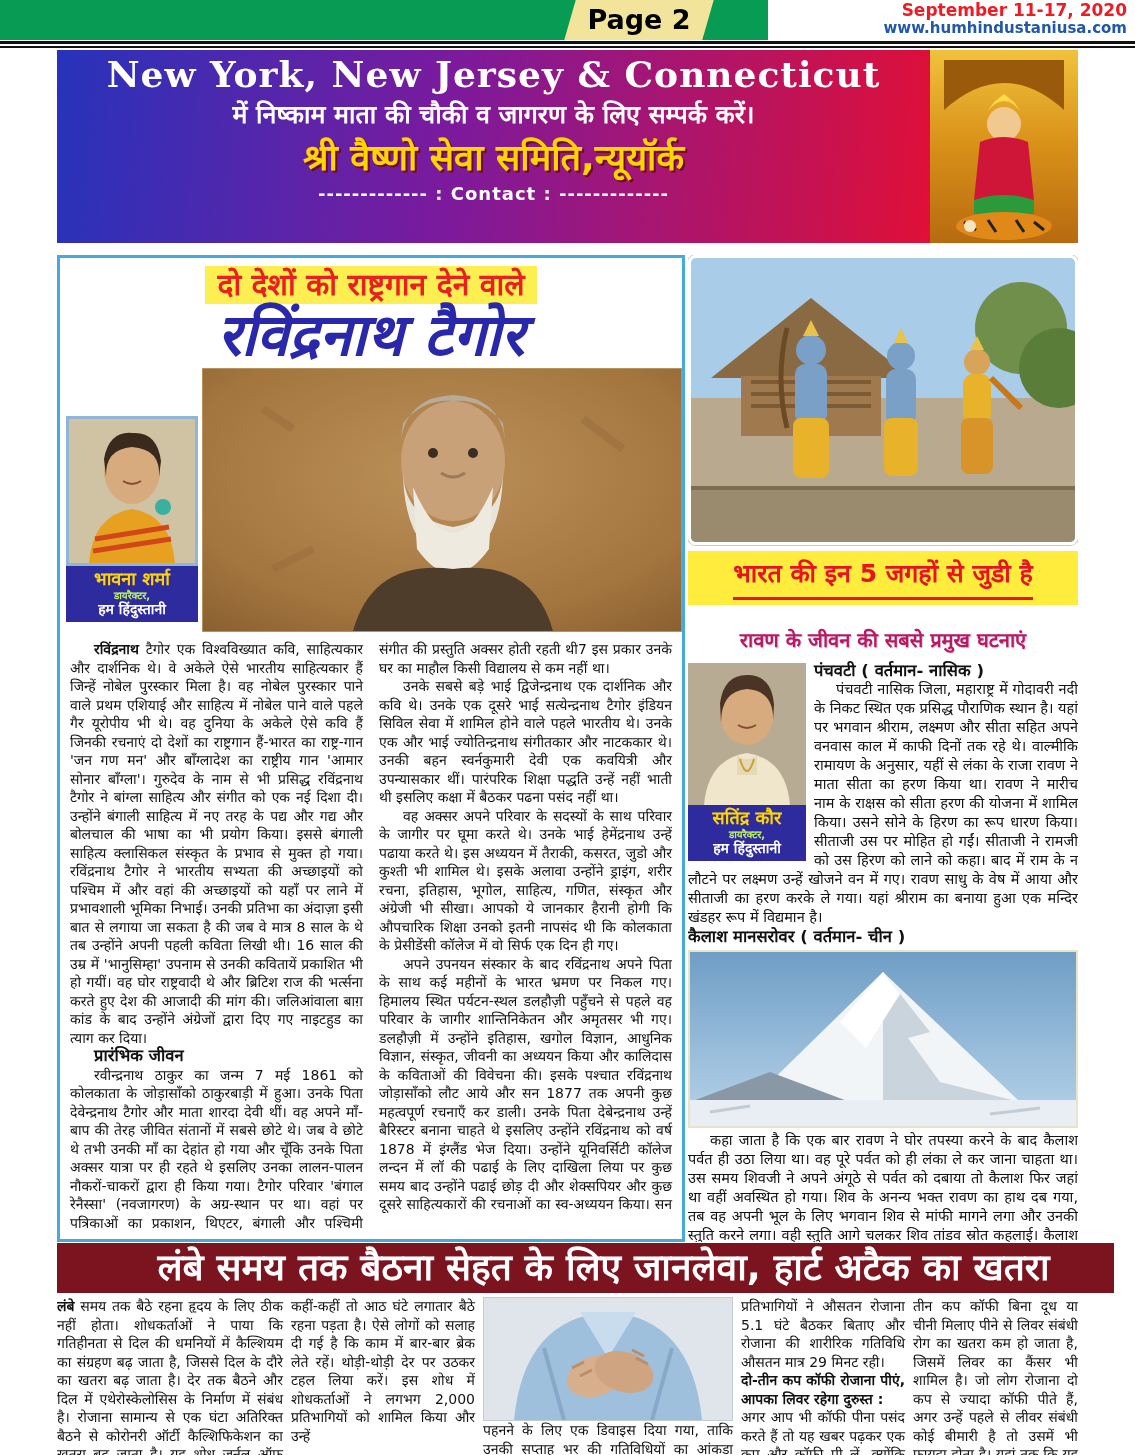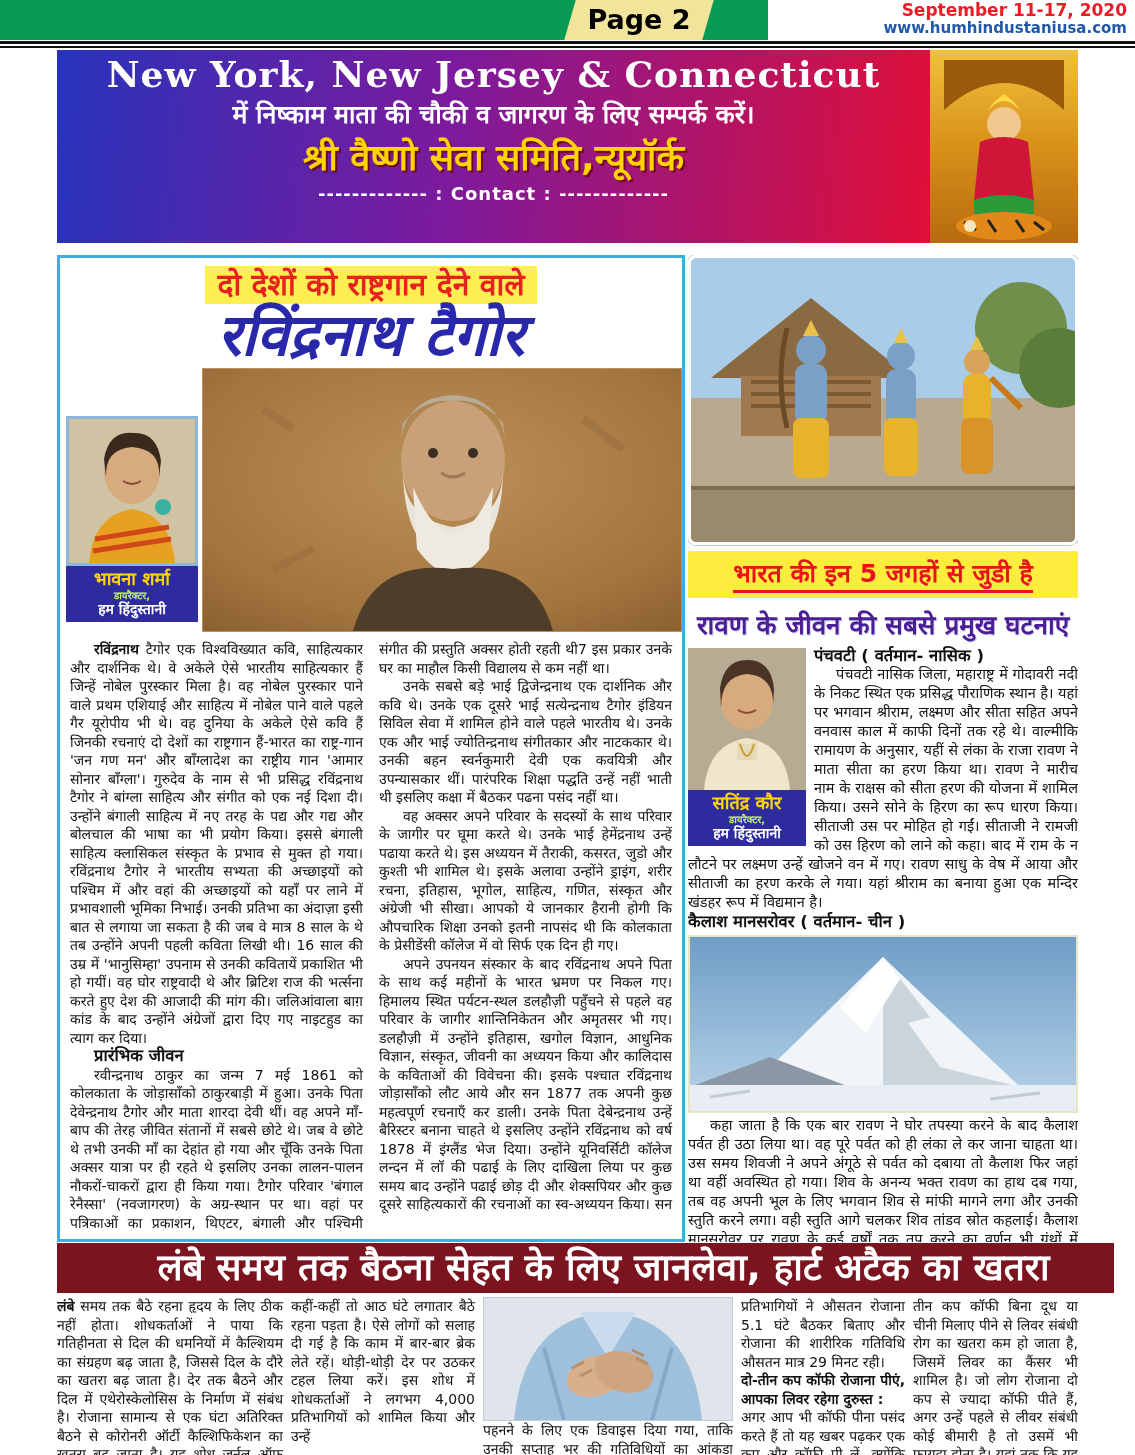--- a/index.html
+++ b/index.html
@@ -47,22 +47,22 @@
   .t-photo{position:absolute;left:142px;top:0;width:480px;height:264px;overflow:hidden;border:1px solid #b9935f;box-sizing:border-box;}
   .t-cols{column-count:2;column-gap:16px;padding:6px 10px 0;font-size:14px;line-height:18.5px;text-align:justify;height:602px;overflow:hidden;}
   .t-cols p{margin:0;text-indent:24px;}
   .t-cols .lead{font-weight:bold;}
   .subhead{font-weight:bold;font-size:16.5px;margin:2px 0 0;text-indent:0;}
 
   
   .sidebar{position:absolute;left:688px;top:255px;width:390px;height:987px;overflow:hidden;}
   .statues{height:290px;border:3px solid #fff;border-radius:8px;box-shadow:0 0 0 1px #c9c9c9;box-sizing:border-box;overflow:hidden;}
   .s-kicker{background:#ffec3d;margin-top:6px;text-align:center;padding:4px 0 5px;}
-  .s-kicker span{display:inline-block;color:#e8131e;font-weight:bold;font-size:25px;border-bottom:3px solid #e8131e;padding-bottom:1px;}
-  .s-title{color:#4c1d95;font-weight:bold;font-size:26px;text-align:center;margin-top:12px;line-height:30px;text-shadow:1px 1px 0 #cdd3f0;}
+  .s-kicker span{display:inline-block;color:#e8131e;font-weight:bold;font-size:25px;border-bottom:3px solid #e8131e;padding-bottom:8px;}
+  .s-title{color:#be185d;font-weight:bold;font-size:20px;text-align:center;margin-top:20px;line-height:30px;text-shadow:1px 1px 0 #cdd3f0;}
   .s-content{margin-top:6px;font-size:14.5px;line-height:19px;text-align:justify;}
   .s-content p{margin:0;text-indent:22px;}
   .author2{float:left;width:118px;margin:2px 8px 4px 0;}
   .a2-photo{height:142px;overflow:hidden;background:#e7dcc8;}
   .place{font-weight:bold;font-size:16.5px;margin:0;}
   .kailash{height:178px;margin:4px 0 3px;overflow:hidden;border:2px solid #e8e4c8;box-sizing:border-box;}
 
   
   .band{position:absolute;left:57px;top:1243px;width:1021px;height:50px;background:#7b141f;color:#fff;font-weight:bold;font-size:37px;text-align:center;line-height:50px;white-space:nowrap;overflow:hidden;padding-left:36px;}
   .b-cols{position:absolute;left:57px;top:1297px;width:1021px;height:158px;display:flex;gap:8px;font-size:14px;line-height:18.5px;text-align:justify;overflow:hidden;}
@@ -262,21 +262,21 @@
 </div>
 
 <div class="band">
   <span>लंबे समय तक बैठना सेहत के लिए जानलेवा, हार्ट अटैक का खतरा</span>
 </div>
 <div class="b-cols">
   <div class="bcol1">
     <p><span class="lead">लंबे</span><span> समय तक बैठे रहना हृदय के लिए ठीक नहीं होता। शोधकर्ताओं ने पाया कि गतिहीनता से दिल की धमनियों में कैल्शियम का संग्रहण बढ़ जाता है, जिससे दिल के दौरे का खतरा बढ़ जाता है। देर तक बैठने और दिल में एथेरोस्केलोसिस के निर्माण में संबंध है। रोजाना सामान्य से एक घंटा अतिरिक्त बैठने से कोरोनरी ऑर्टी कैल्शिफिकेशन का खतरा बढ़ जाता है। यह शोध जर्नल ऑफ अमेरिकन कॉलेज ऑफ कार्डियोलॉजी में प्रकाशित किया गया है। शोधकर्ताओं का कहना है कि रोजाना बैठने के समय में एक से दो घंटा की कमी करने से कार्डियोवैस्कूलर स्वास्थ्य पर प्रभावी सकारात्मक असर होता है। कई लोगों की नौकरी डेस्क पर बैठकर काम करने की होती है,</span></p>
   </div>
   <div class="bcol2">
-    <p>कहीं-कहीं तो आठ घंटे लगातार बैठे रहना पड़ता है। ऐसे लोगों को सलाह दी गई है कि काम में बार-बार ब्रेक लेते रहें। थोड़ी-थोड़ी देर पर उठकर टहल लिया करें। इस शोध में शोधकर्ताओं ने लगभग 4,000 प्रतिभागियों को शामिल किया और उन्हें</p>
+    <p>कहीं-कहीं तो आठ घंटे लगातार बैठे रहना पड़ता है। ऐसे लोगों को सलाह दी गई है कि काम में बार-बार ब्रेक लेते रहें। थोड़ी-थोड़ी देर पर उठकर टहल लिया करें। इस शोध में शोधकर्ताओं ने लगभग 2,000 प्रतिभागियों को शामिल किया और उन्हें</p>
   </div>
   <div class="bmid">
     <div class="chest">
       <svg width="248" height="122" viewBox="0 0 248 122">
         <rect width="248" height="122" fill="#dfe5ea"></rect>
         <path d="M30 122 Q40 20 124 14 Q208 20 218 122 Z" fill="#9fc0dd"></path>
         <path d="M96 14 L124 60 L152 14" fill="#c9dcee"></path>
         <path d="M60 50 L80 122 M188 50 L168 122" stroke="#86a9c9" stroke-width="4" fill="none"></path>
         <ellipse cx="112" cy="78" rx="30" ry="20" transform="rotate(-18 112 78)" fill="#d8af8c"></ellipse>
         <ellipse cx="140" cy="74" rx="30" ry="20" transform="rotate(16 140 74)" fill="#cfa480"></ellipse>

